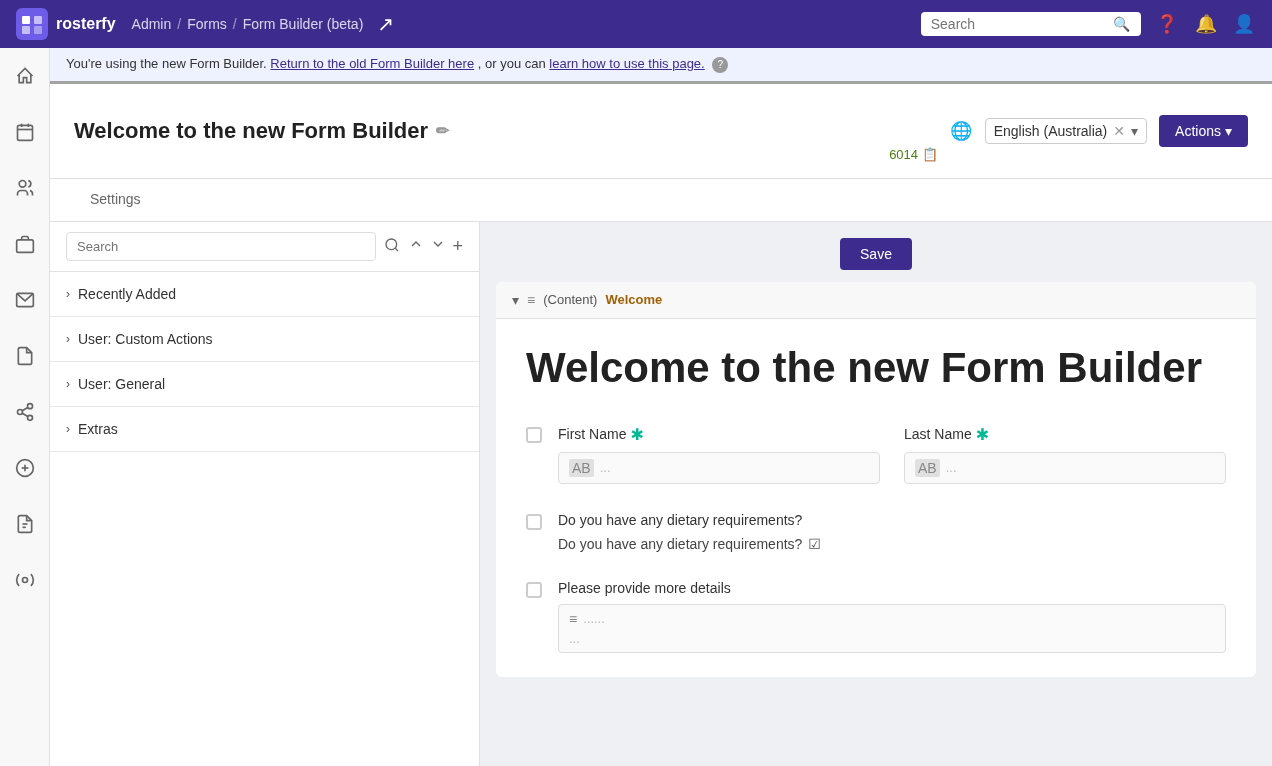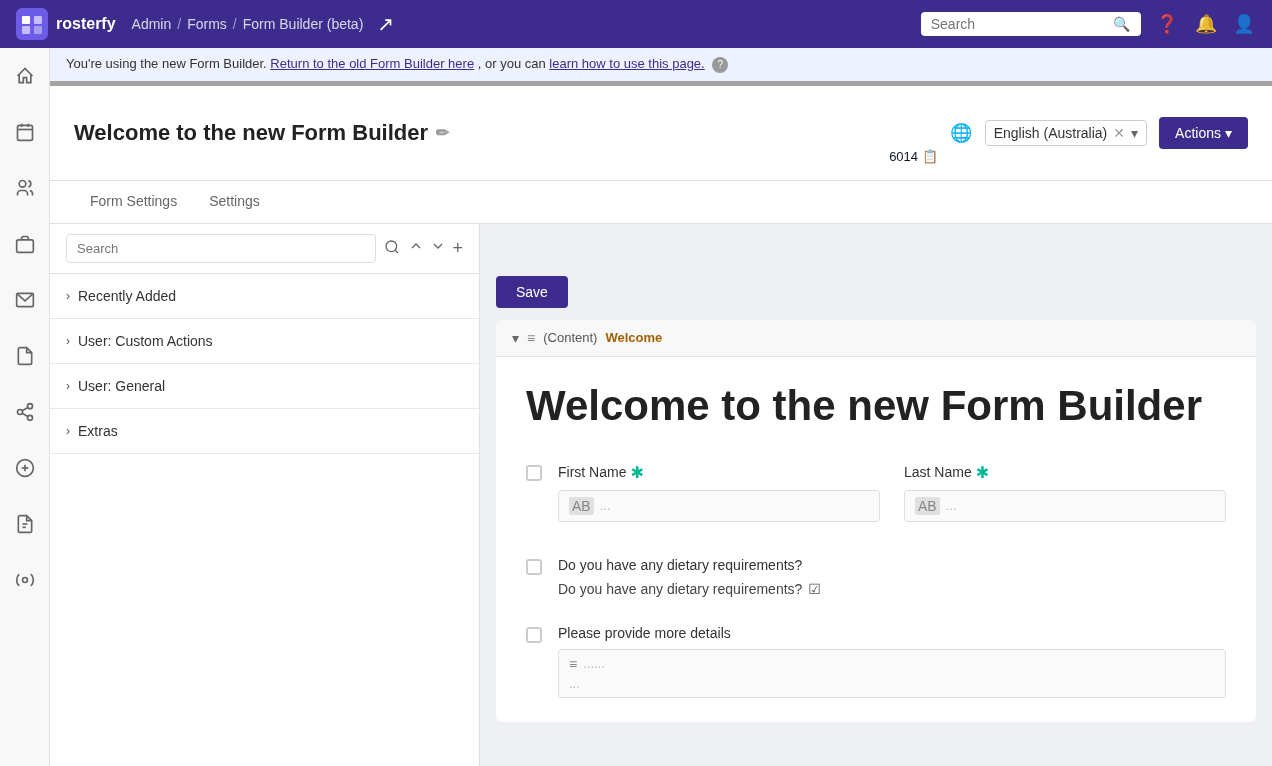--- a/index.html
+++ b/index.html
@@ -51,37 +51,37 @@
       width: 36px; height: 36px;
       display: flex; align-items: center; justify-content: center;
       color: #666; cursor: pointer; border-radius: 6px; font-size: 18px;
     }
 
     
     .content { flex: 1; display: flex; flex-direction: column; overflow: hidden; }
 
     
     .banner {
-      background: #eef2ff; border-bottom: 5px solid #a3a3a3;
+      background: #eef2ff; border-bottom: 3px solid #a3a3a3;
       padding: 8px 16px; font-size: 13px; color: #333;
       flex-shrink: 0;
     }
     .banner a { color: #3d2c8d; }
 
     
     .page-header {
       background: white; padding: 16px 24px;
       display: flex; align-items: center;
       border-bottom: 1px solid #e0e0e0;
       flex-shrink: 0;
     }
     .page-title { font-size: 22px; font-weight: 600; color: #222; display: flex; align-items: center; gap: 8px; }
     .edit-icon { font-size: 16px; color: #999; cursor: pointer; }
     .page-header-right { margin-left: auto; display: flex; align-items: center; gap: 12px; }
-    .doc-id { font-size: 13px; color: #0f172a; display: flex; align-items: flex-start; gap: 4px; margin-top: 47px; }
+    .doc-id { font-size: 13px; color: #4d7c0f; display: flex; align-items: flex-start; gap: 4px; margin-top: 47px; }
     .globe-icon { font-size: 18px; color: #555; }
     .lang-selector {
       display: flex; align-items: center;
       border: 1px solid #ccc; border-radius: 4px;
       padding: 4px 8px; gap: 6px; background: white; cursor: pointer;
     }
     .actions-btn {
       background: #3d2c8d; color: white; border: none;
       padding: 8px 16px; border-radius: 4px; cursor: pointer; font-size: 14px;
       display: flex; align-items: center; gap: 4px;
@@ -130,21 +130,21 @@
       display: flex; align-items: center; gap: 8px;
       padding: 14px 16px; cursor: pointer; font-size: 14px;
     }
     .chevron { font-size: 12px; color: #555; }
 
     
     .canvas-area {
       flex: 1; background: #eef0f4; overflow-y: auto; padding: 16px;
     }
     .canvas-toolbar {
-      display: flex; justify-content: flex-start; margin-bottom: 12px; margin-top: 36px;
+      display: flex; justify-content: center; margin-bottom: 12px;
     }
     .save-btn {
       background: #3d2c8d; color: white; border: none;
       padding: 8px 20px; border-radius: 4px; cursor: pointer; font-size: 14px;
     }
 
     .form-card {
       background: white; border-radius: 6px; overflow: hidden;
     }
     .form-section-header {
@@ -154,21 +154,21 @@
     }
     .section-chevron { font-size: 14px; color: #666; cursor: pointer; }
     .section-menu-icon { font-size: 14px; color: #888; }
 
     .form-body { padding: 24px 30px; }
     .form-title-text {
       font-size: 42px; font-weight: 700; color: #222;
       margin-bottom: 32px; line-height: 1.2;
     }
 
-    .form-row { display: flex; gap: 24px; margin-bottom: 35px; }
+    .form-row { display: flex; gap: 24px; margin-bottom: 28px; }
     .form-field { flex: 1; }
     .field-label {
       font-size: 14px; font-weight: 500; margin-bottom: 8px;
       display: flex; align-items: center; gap: 4px;
     }
     .required-star { color: #00b894; font-size: 16px; }
     .field-input-row {
       display: flex; align-items: center; gap: 6px;
       border: 1px solid #ddd; border-radius: 4px; padding: 6px 10px; background: #fafafa;
     }
@@ -332,21 +332,20 @@
           <span style="color:#666;">▾</span>
         </div>
         <button class="actions-btn">
           <span>Actions</span>
           <span>▾</span>
         </button>
       </div>
     </div>
 
     <div class="tabs">
-      <div class="tab">Form Settings</div>
       <div class="tab">Settings</div>
     </div>
 
     <div class="builder">
 
       <div class="left-panel">
 
         <div class="field-search">
           <input type="text" style="flex: 1 1 0%; border: 1px solid rgb(221, 221, 221); border-radius: 4px; padding: 6px 10px; font-size: 13px; outline: none;" placeholder="Search">
           <span style="color:#666;cursor:pointer;">

